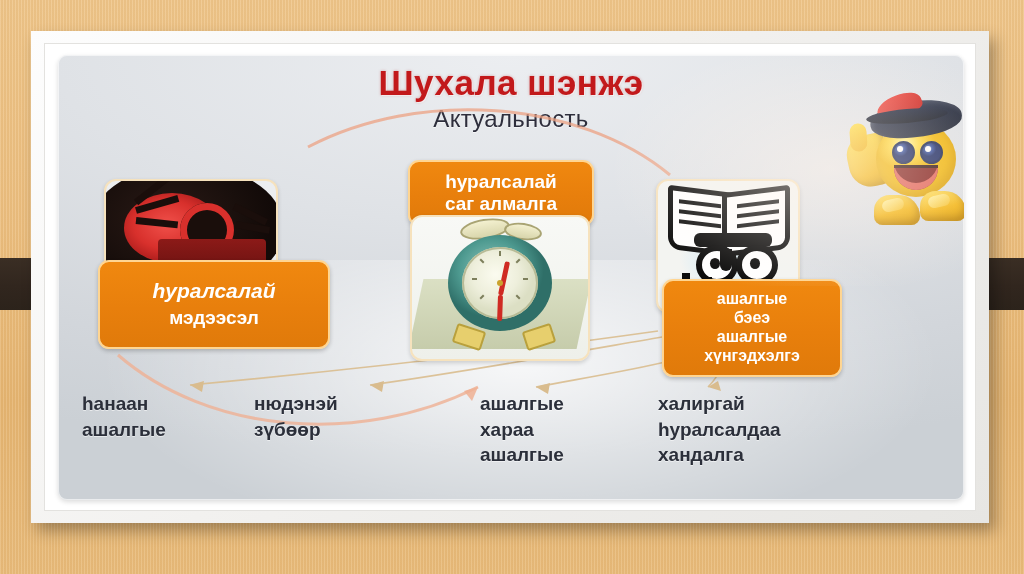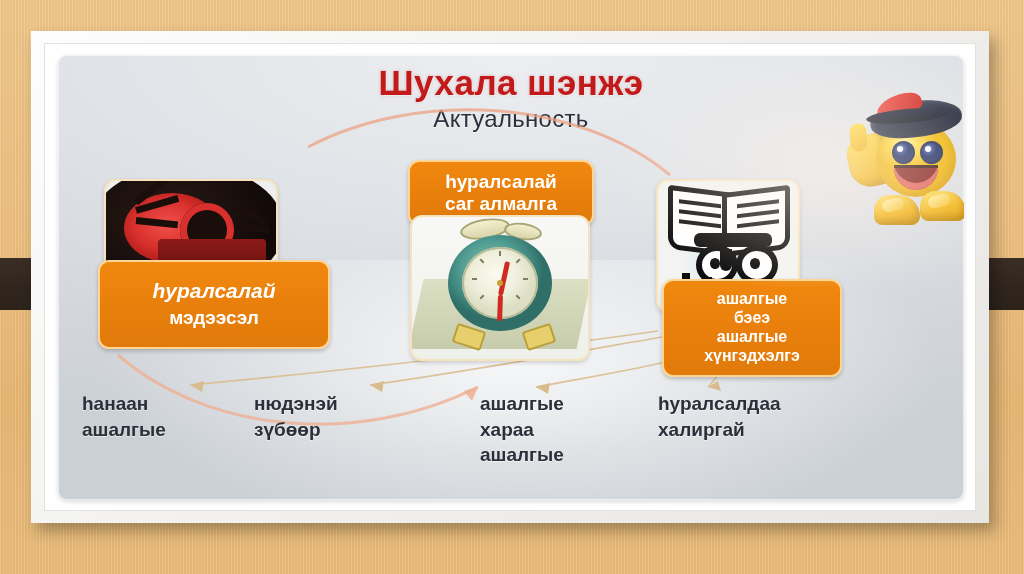--- a/index.html
+++ b/index.html
@@ -343,18 +343,19 @@
     <div class="cap" id="cap2">
       <div>нюдэнэй</div>
       <div>зүбөөр</div>
     </div>
     <div class="cap" id="cap3">
       <div>ашалгые</div>
       <div>хараа</div>
       <div>ашалгые</div>
     </div>
     <div class="cap" id="cap4">
+      <div>халиргай</div>
       <div>һуралсалдаа</div>
-      <div>халиргай</div>
+      <div>хандалга</div>
     </div>
 
   </div>
 </div>
 
 </body></html>

